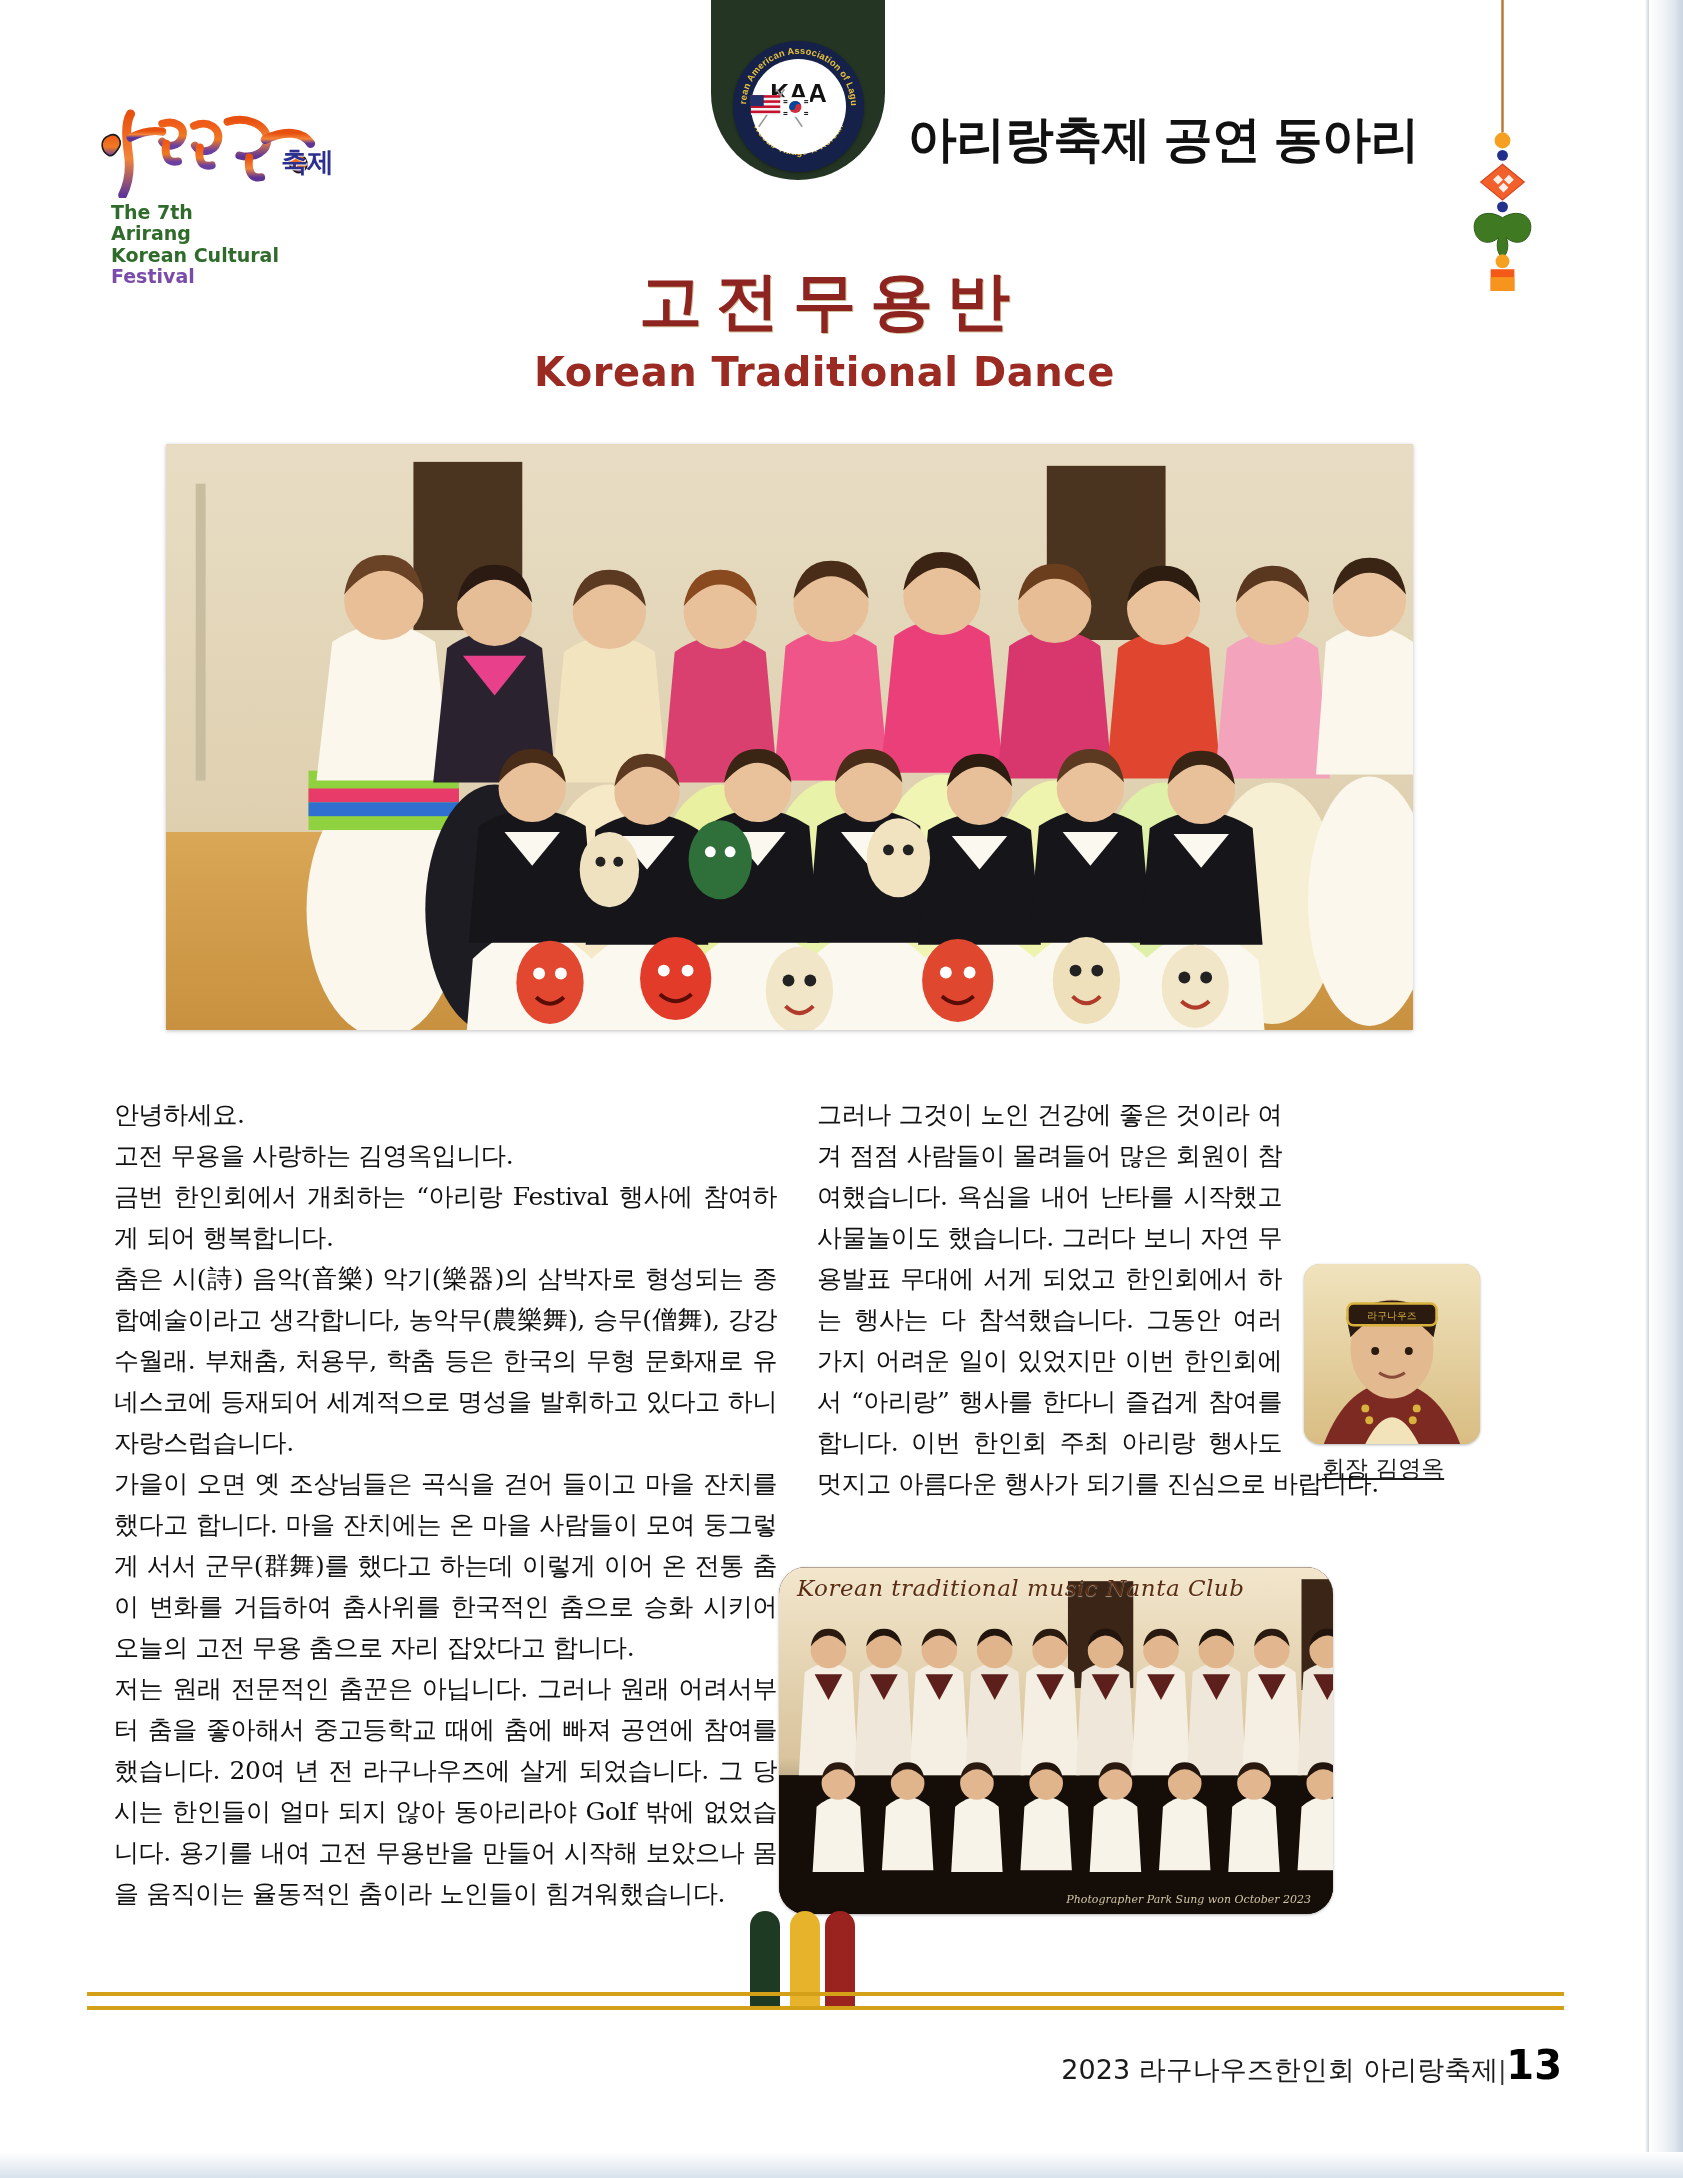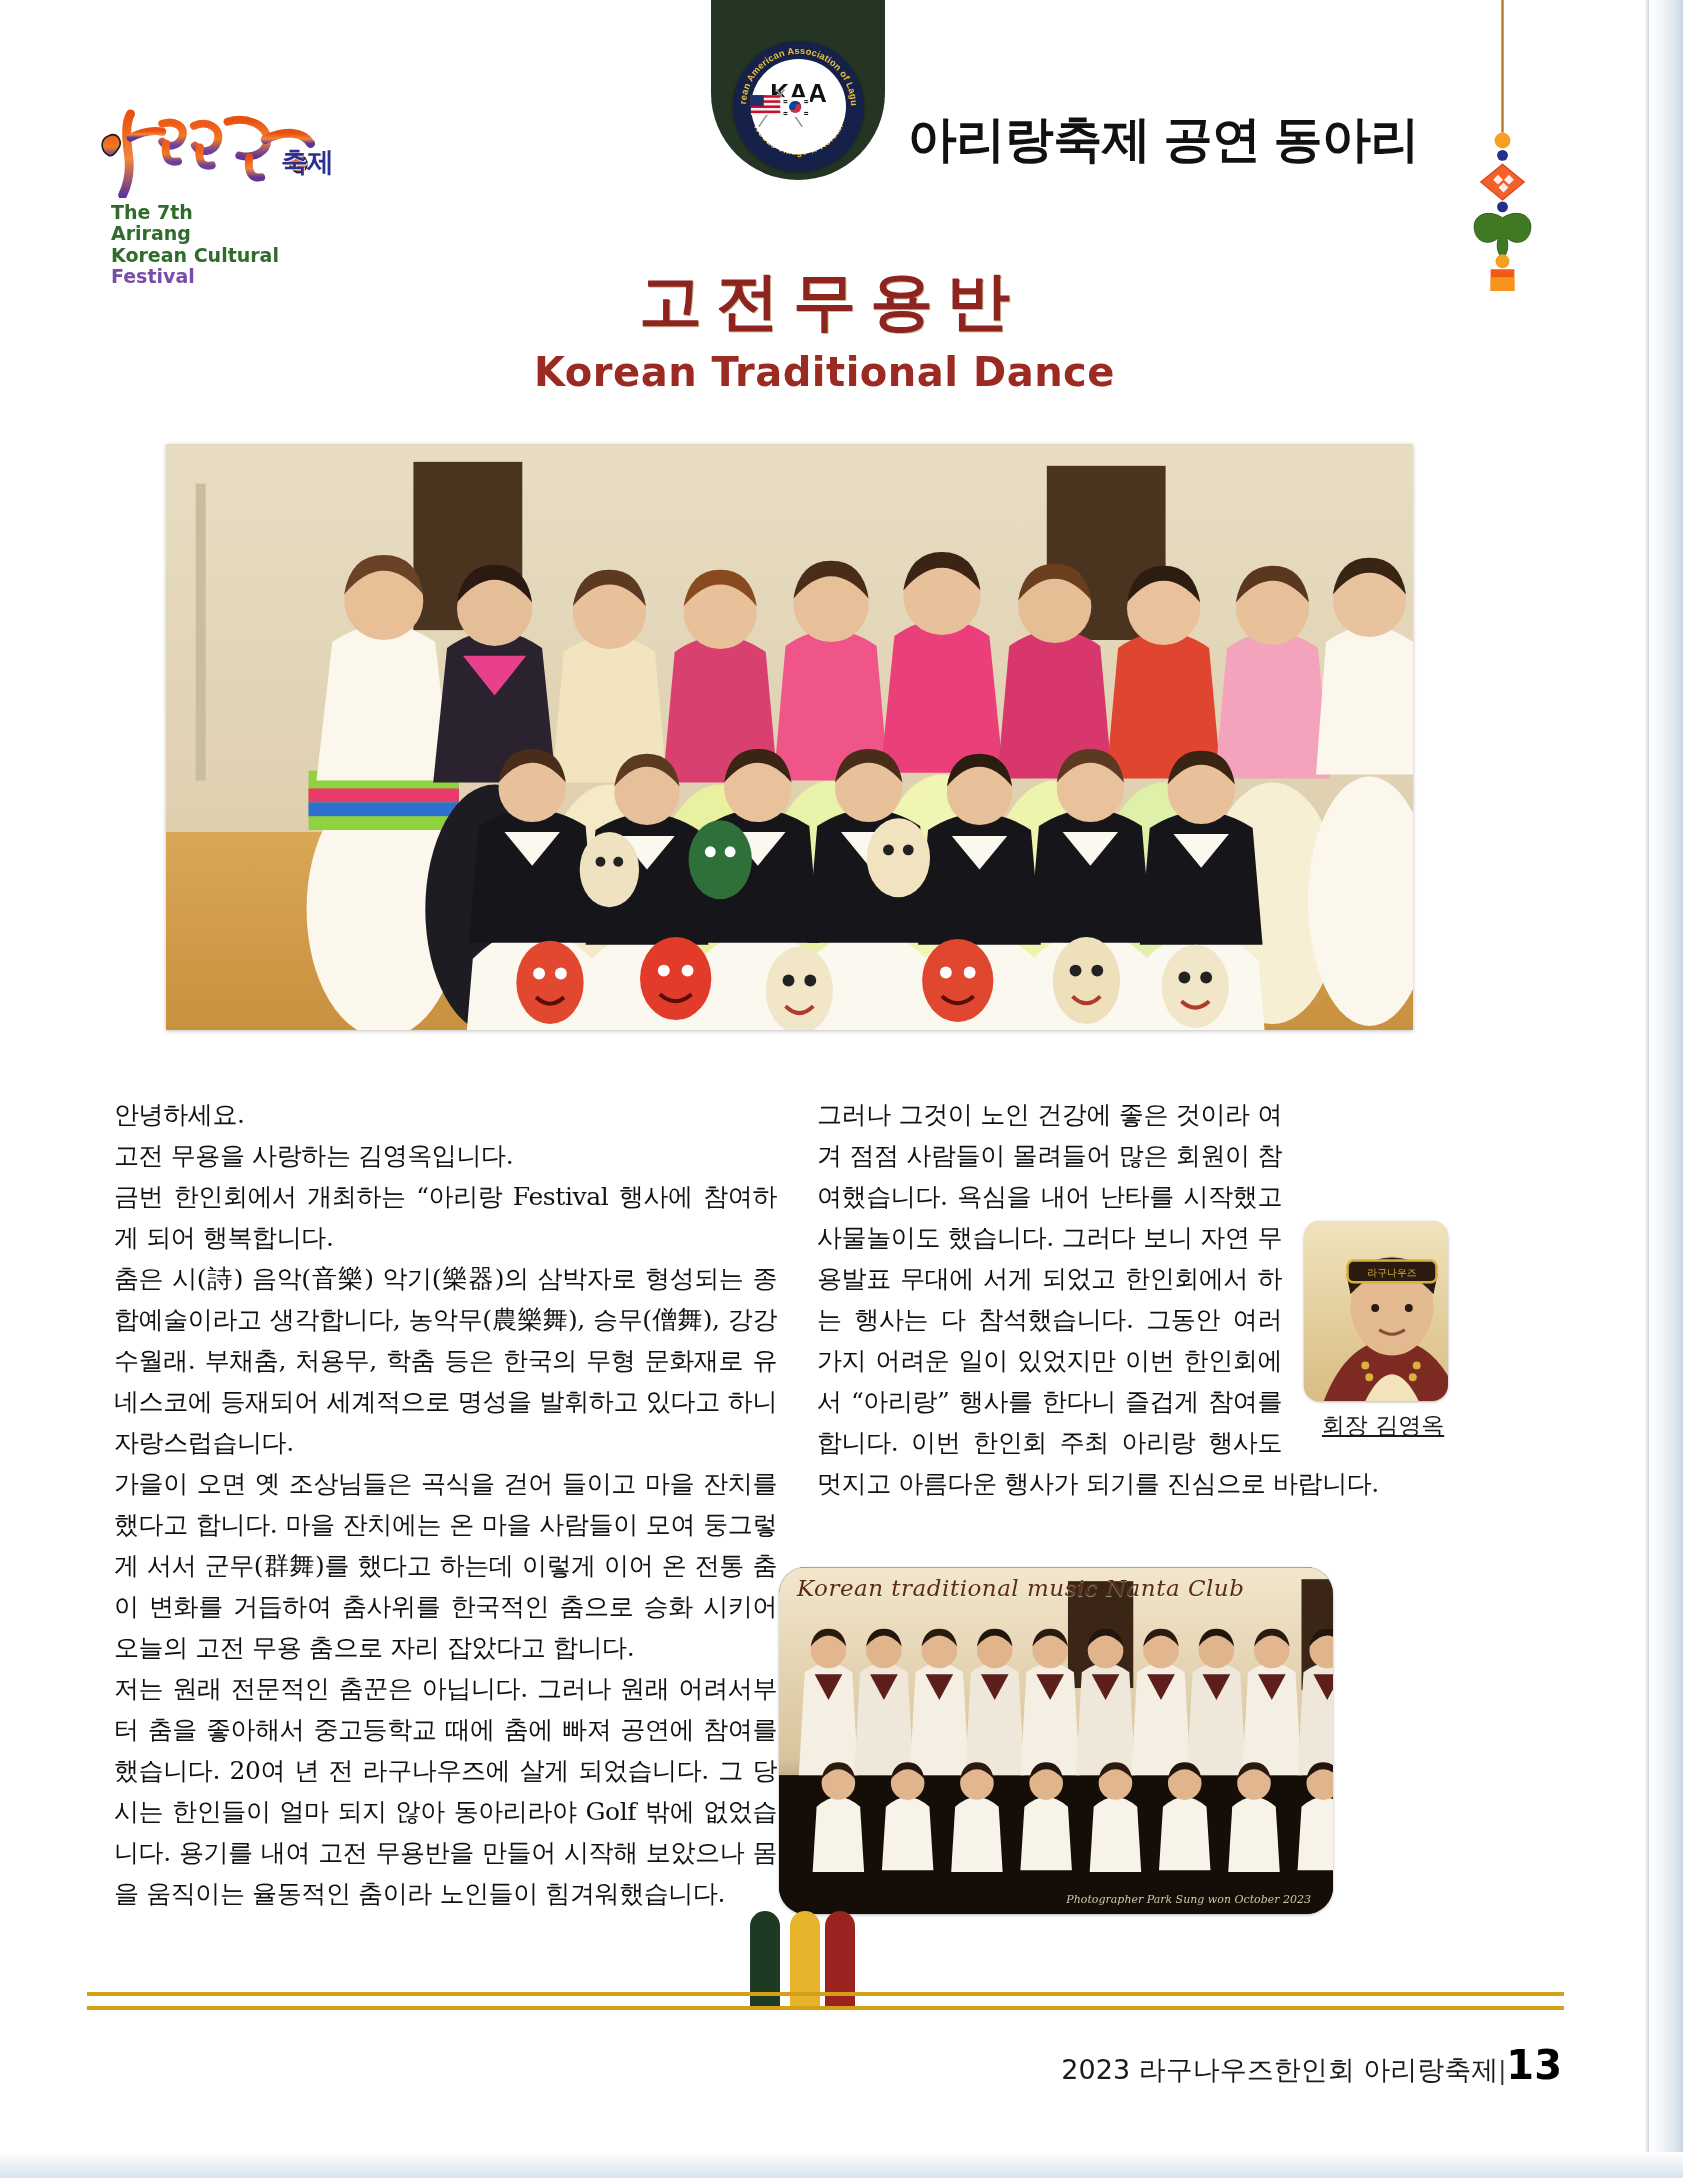--- a/index.html
+++ b/index.html
@@ -138,25 +138,26 @@
   }
   .para.nojust { text-align: left; }
 
   
   .portrait-float {
     float: right; width: 176px; height: 196px;
     margin: 127px 0 10px 22px;
     shape-outside: inset(0);
   }
   .portrait-img {
-    width: 144px; height: 180px;
+    width: 176px; height: 180px;
     border-radius: 16px;
     overflow: hidden;
     background: #d8bd84;
     box-shadow: 0 1px 3px rgba(0,0,0,0.3);
+    margin-top: 43px;
   }
   .portrait-cap {
     margin-top: 9px; text-align: center;
     font-family: "DejaVu Sans", sans-serif;
     font-size: 23px; color: #1a1a1a; white-space: nowrap;
     margin-left: -18px;
     text-decoration: underline;
   }
 
   

